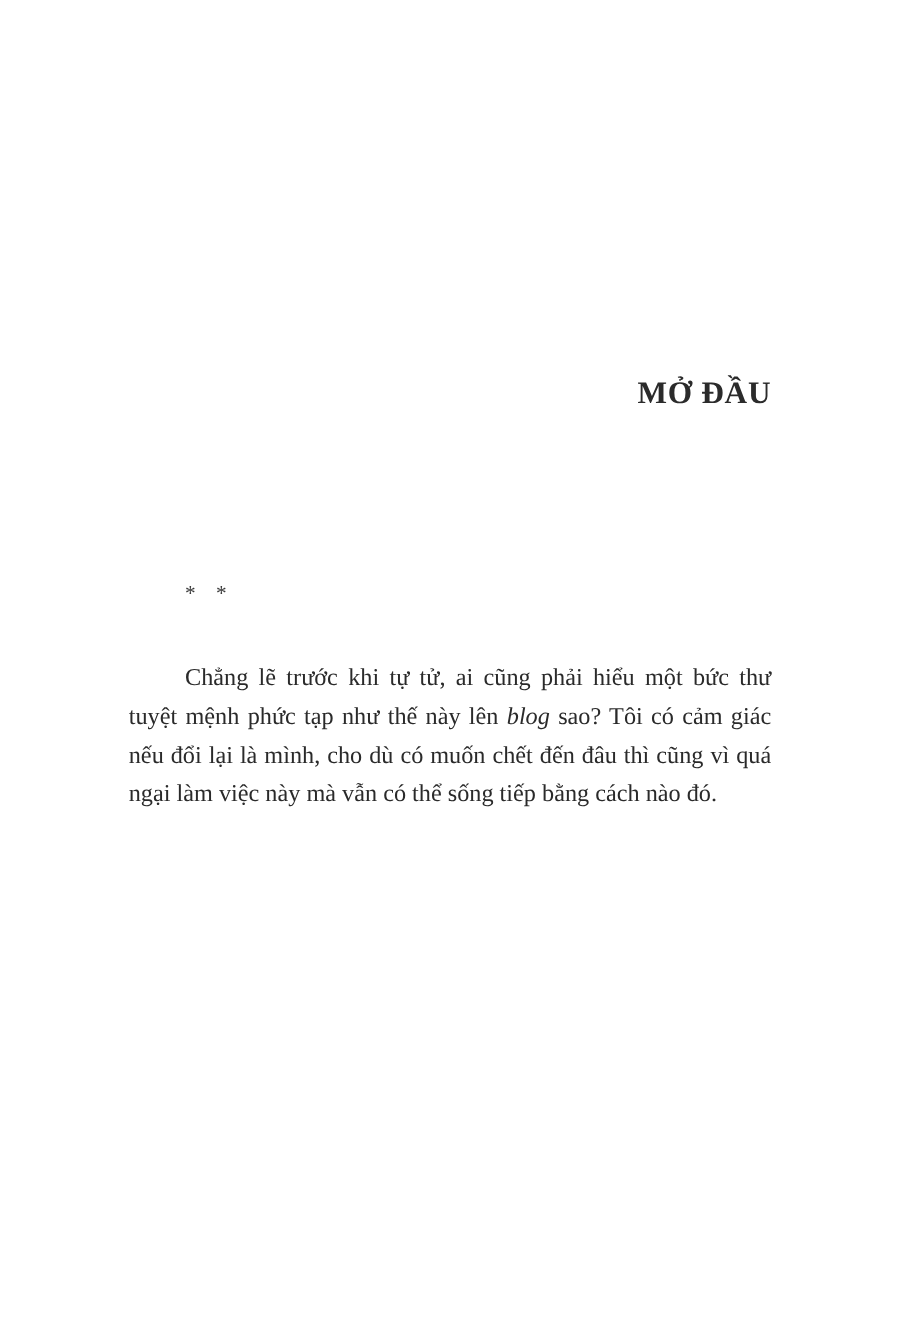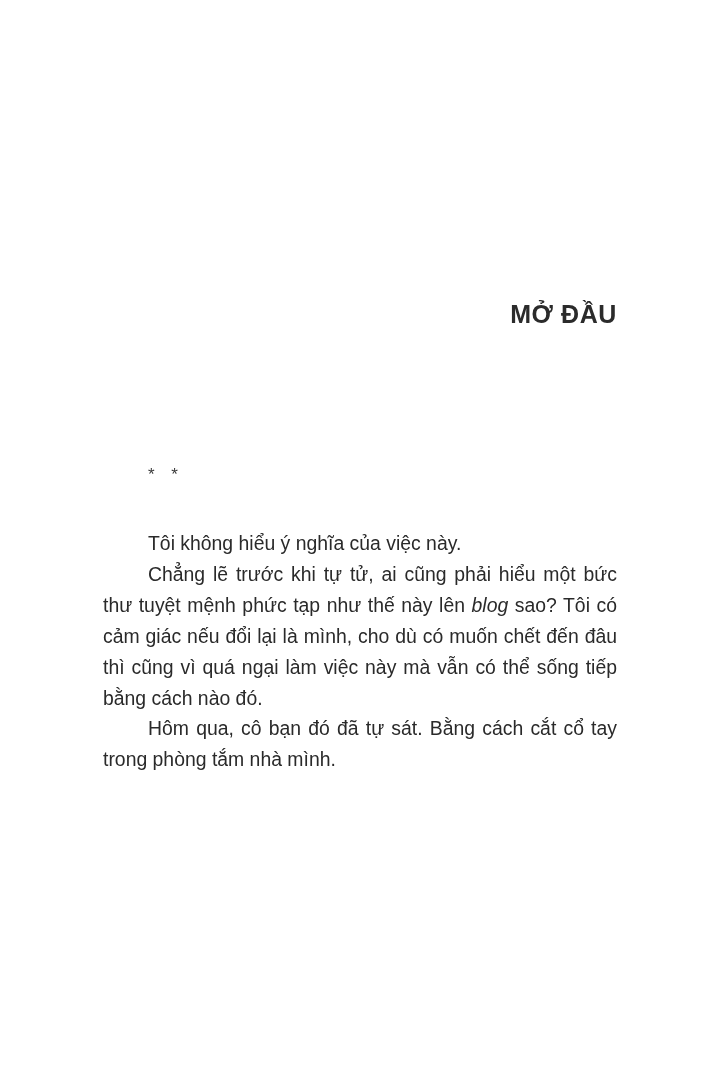--- a/index.html
+++ b/index.html
@@ -6,21 +6,21 @@
     margin: 0;
     padding: 0;
     background: #ffffff;
   }
   .page {
     position: relative;
     width: 725px;
     height: 1066px;
     background: #ffffff;
     overflow: hidden;
-    font-family: Liberation Sans, sans-serif;
+    font-family: Liberation Serif, serif;
     color: #2a2a2a;
     -webkit-font-smoothing: antialiased;
   }
 
   
   .chapter-title {
     position: absolute;
     left: 103px;
     top: 284px;
     width: 514px;
@@ -72,18 +72,16 @@
 </head>
 <body>
 
 <div class="page">
 
   <h1 class="chapter-title">MỞ ĐẦU</h1>
 
   <div class="separator">* *</div>
 
   <div class="body-text">
-    <p>Tôi không hiểu ý nghĩa của việc này.</p>
     <p><span>Chẳng lẽ trước khi tự tử, ai cũng phải hiểu một bức thư tuyệt mệnh phức tạp như thế này lên </span><em>blog</em><span> sao? Tôi có cảm giác nếu đổi lại là mình, cho dù có muốn chết đến đâu thì cũng vì quá ngại làm việc này mà vẫn có thể sống tiếp bằng cách nào đó.</span></p>
-    <p>Hôm qua, cô bạn đó đã tự sát. Bằng cách cắt cổ tay trong phòng tắm nhà mình.</p>
   </div>
 
 </div>
 
 </body></html>

